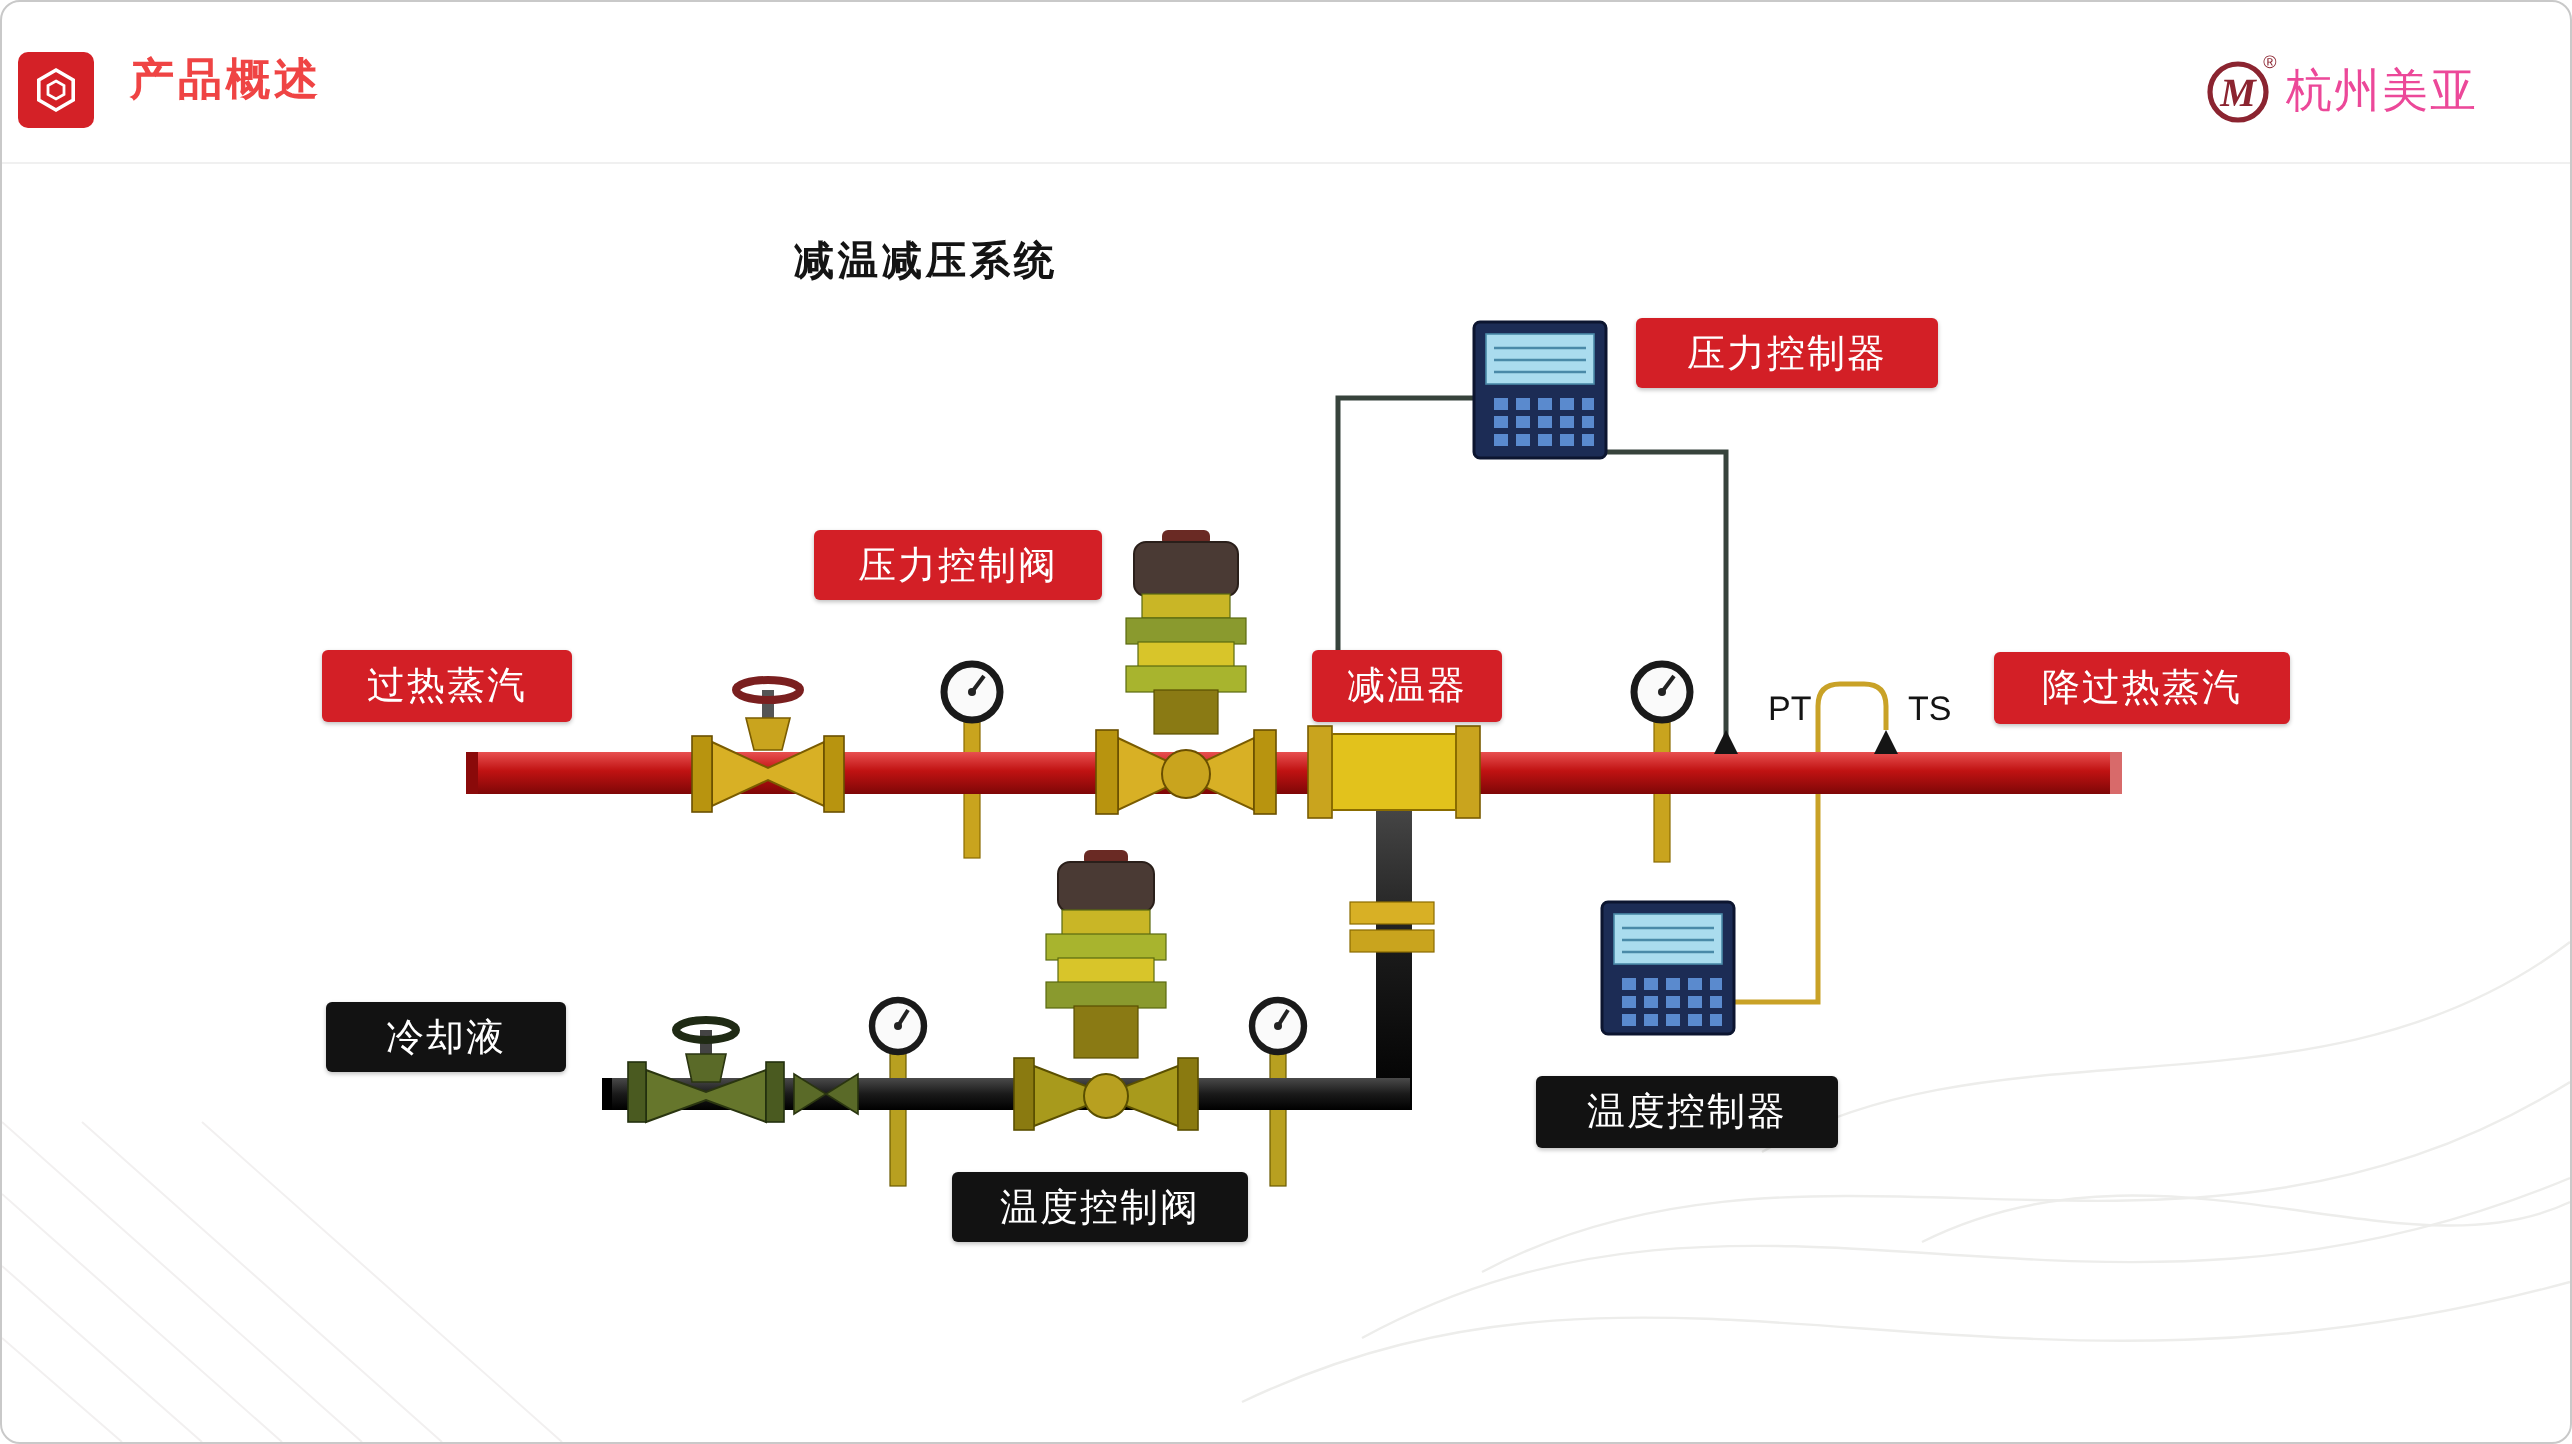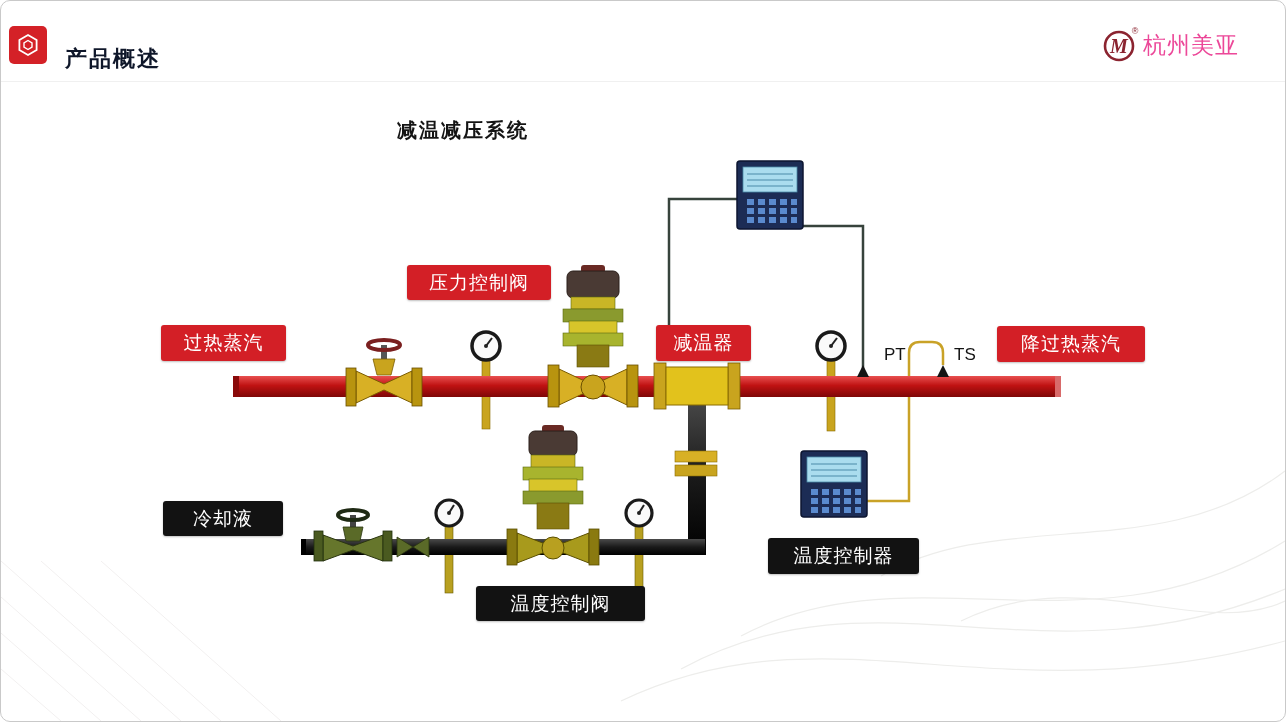--- a/index.html
+++ b/index.html
@@ -7,22 +7,22 @@
     position:relative;width:1284px;height:720px;background:#ffffff;
     border:1px solid #c9c9c9;border-radius:10px;overflow:hidden;
     font-family:"Liberation Sans",sans-serif;
   }
   .header{position:absolute;top:0;left:0;width:100%;height:80px;border-bottom:1px solid #f0f0f0;z-index:4;}
   .header-icon{
     position:absolute;left:8px;top:25px;width:38px;height:38px;background:#d42127;
     border-radius:5px;display:flex;align-items:center;justify-content:center;
   }
   .page-title{
-    position:absolute;left:64px;top:43px;font-size:22px;font-weight:bold;
-    color:#0f172a;letter-spacing:2px;
+    position:absolute;left:64px;top:24px;font-size:22px;font-weight:bold;
+    color:#ef4444;letter-spacing:2px;
   }
   .brand{position:absolute;right:46px;top:24px;display:flex;align-items:center;gap:3px;}
   .brand-name{font-size:23px;color:#ec4899;letter-spacing:1px;}
   .diagram-title{
     position:absolute;left:396px;top:116px;font-size:20px;font-weight:bold;
     color:#141414;letter-spacing:2px;z-index:3;
   }
   .badge{
     position:absolute;display:flex;align-items:center;justify-content:center;
     color:#ffffff;font-size:19px;letter-spacing:1px;border-radius:3px;z-index:3;
@@ -215,25 +215,26 @@
         <circle cx="19" cy="21" r="14" fill="none" stroke="#8b2430" stroke-width="2.6"></circle>
         <text x="19" y="28" text-anchor="middle" font-size="20" font-weight="bold" font-family="Liberation Serif, serif" font-style="italic" fill="#8b2430">M</text>
         <text x="35" y="9" text-anchor="middle" font-size="9" fill="#8b2430">®</text>
       </svg>
       <span class="brand-name">杭州美亚</span>
     </div>
   </div>
 
   <div class="diagram-title">减温减压系统</div>
 
+  <div class="badge red" style="left:817px;top:158px;width:151px;height:35px">压力控制器</div>
   <div class="badge red" style="left:406px;top:264px;width:144px;height:35px">压力控制阀</div>
   <div class="badge red" style="left:160px;top:324px;width:125px;height:36px">过热蒸汽</div>
   <div class="badge red" style="left:655px;top:324px;width:95px;height:36px">减温器</div>
   <div class="badge red" style="left:996px;top:325px;width:148px;height:36px">降过热蒸汽</div>
 
   <div class="badge dark" style="left:162px;top:500px;width:120px;height:35px">冷却液</div>
   <div class="badge dark" style="left:767px;top:537px;width:151px;height:36px">温度控制器</div>
-  <div class="badge dark" style="left:475px;top:585px;width:169px;height:35px">温度控制阀</div>
+  <div class="badge dark" style="left:475px;top:585px;width:148px;height:35px">温度控制阀</div>
 
   <span class="sensor-label" style="left:883px;top:344px">PT</span>
   <span class="sensor-label" style="left:953px;top:344px">TS</span>
 
 </div>
 
 </body></html>

